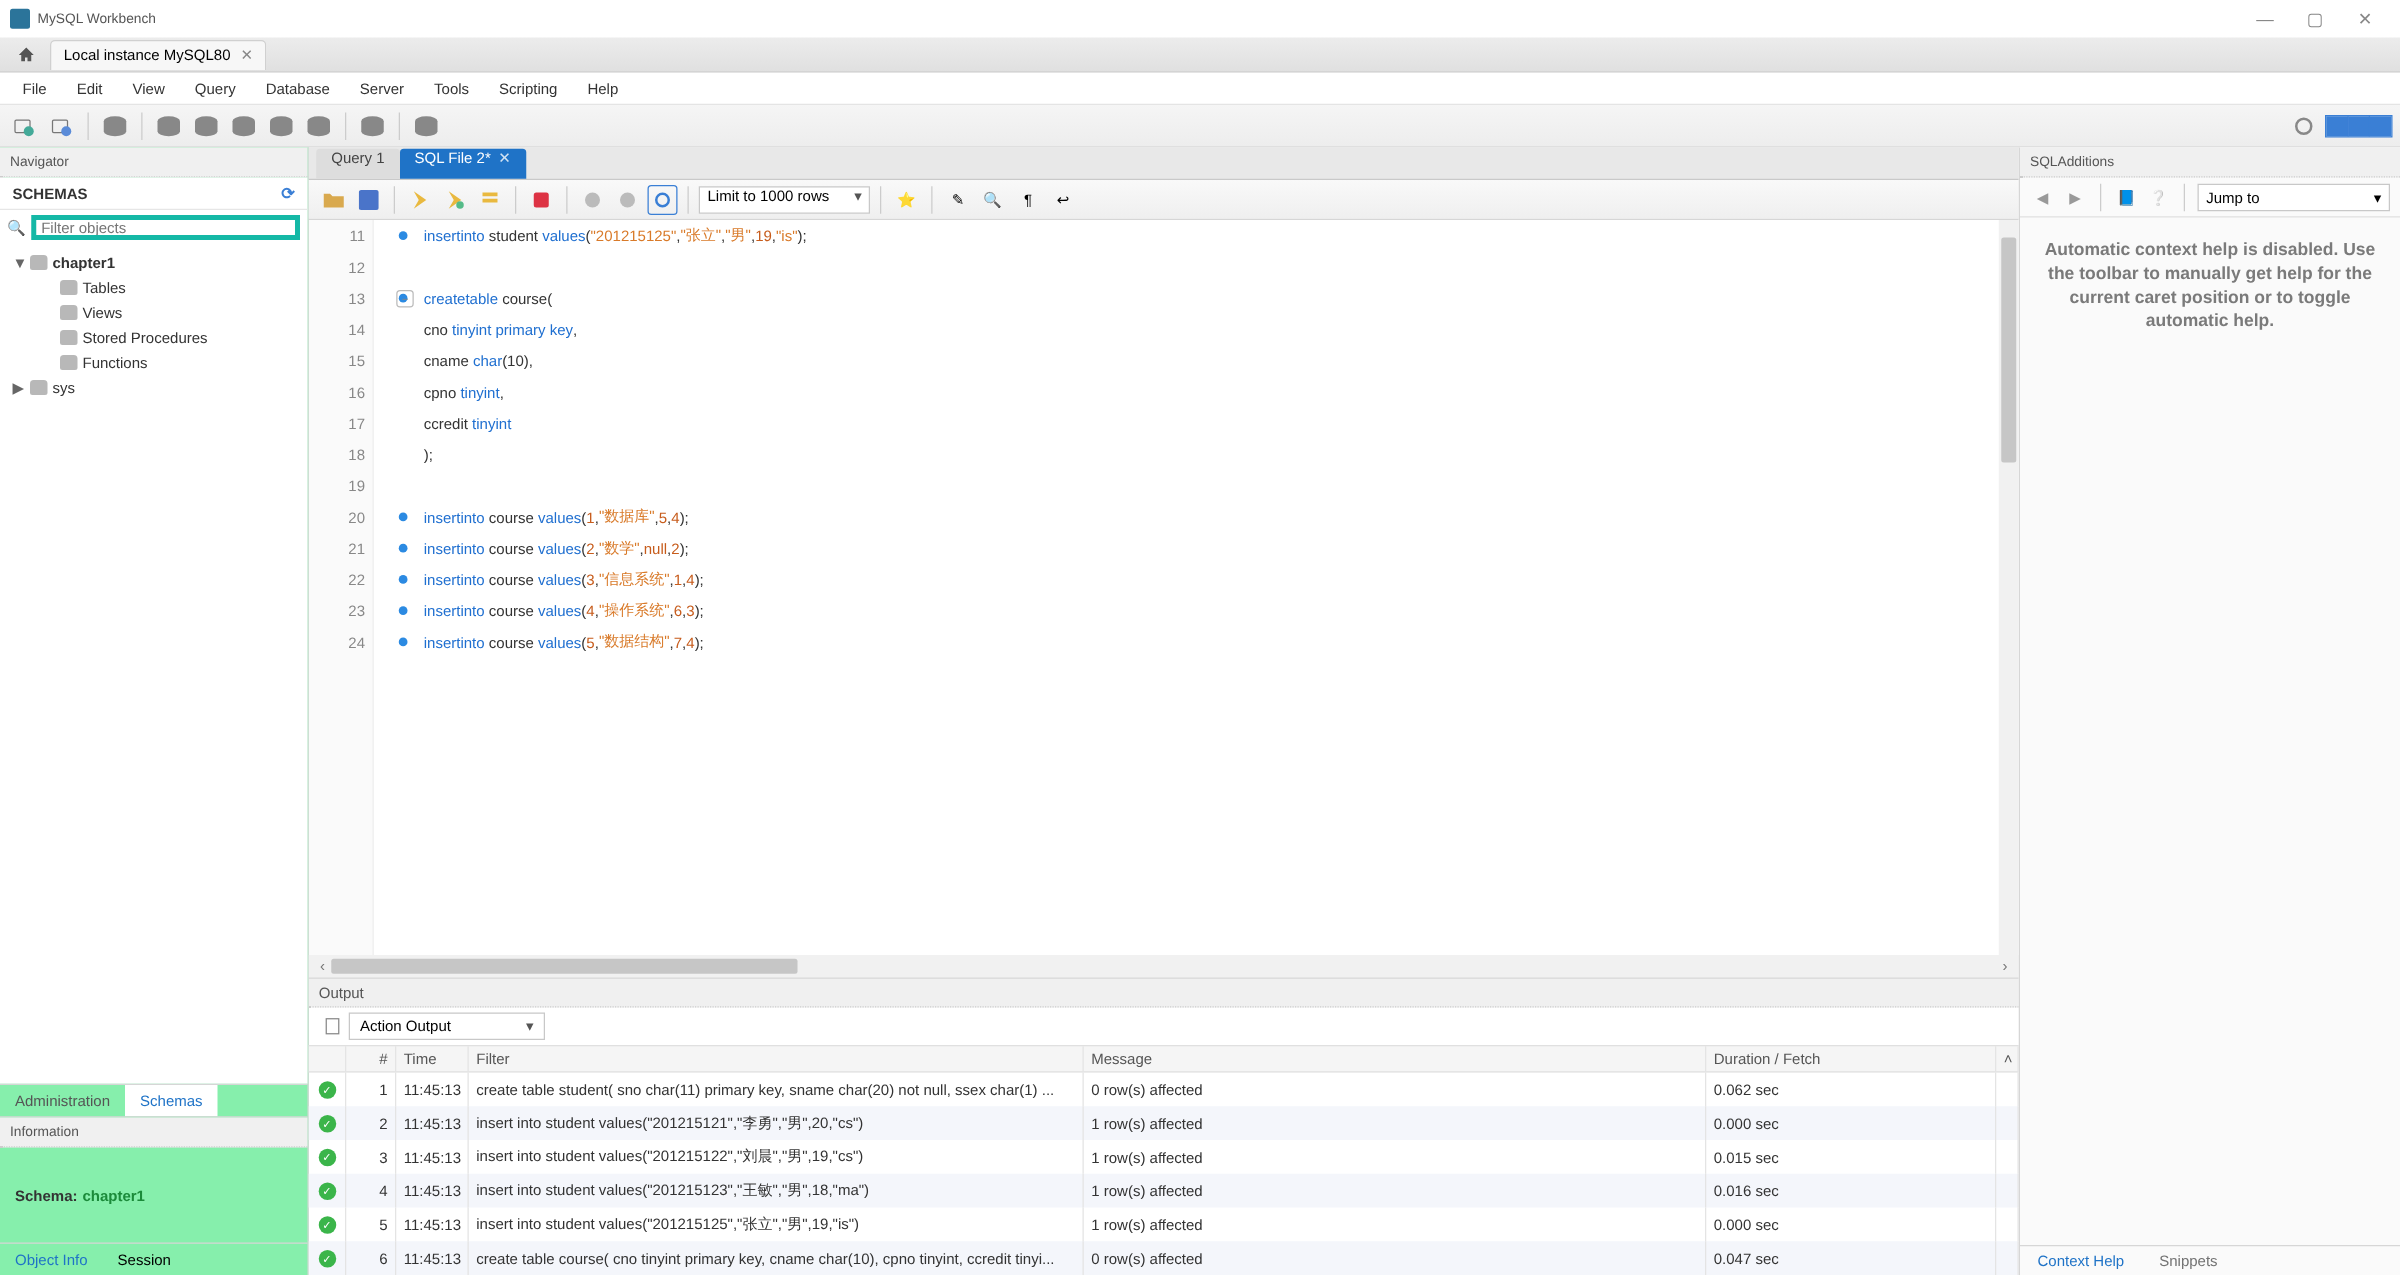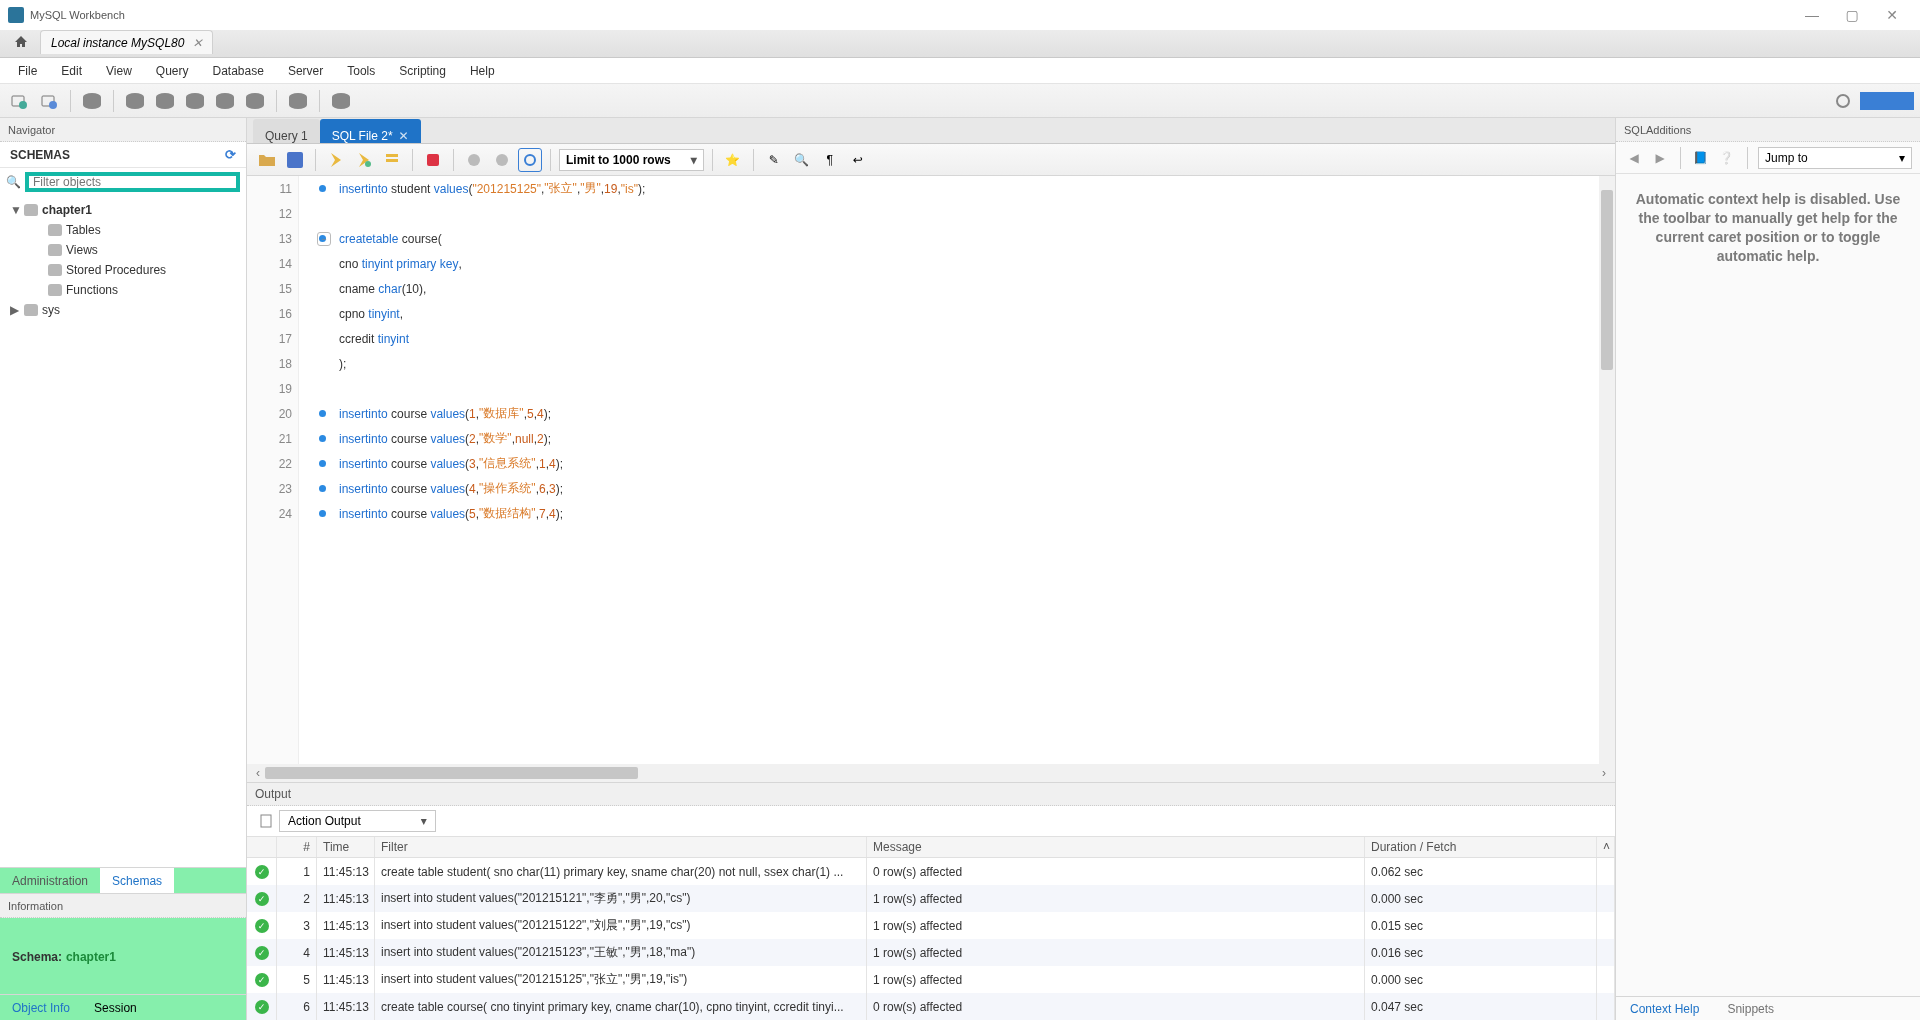--- a/index.html
+++ b/index.html
@@ -3,21 +3,21 @@
 <meta charset="utf-8">
 <style>
 * { margin: 0; padding: 0; box-sizing: border-box; font-family: "Segoe UI", Tahoma, sans-serif; font-size: 12px; }
 body { width: 1920px; height: 1020px; background: #fff; overflow: hidden; display: flex; flex-direction: column; }
 
 .titlebar { height: 30px; display: flex; align-items: center; padding: 0 8px; color: #555; }
 .titlebar .logo { width: 16px; height: 16px; background: #2b749a; margin-right: 6px; border-radius: 2px; }
 .titlebar .title { flex: 1; font-size: 11px; }
 .titlebar .winbtn { width: 40px; text-align: center; color: #888; font-size: 14px; }
 
-.tabstrip { height: 28px; background: linear-gradient(#ececec,#e0e0e0); display: flex; align-items: flex-start; padding-left: 6px; border-bottom: 1px solid #c9c9c9; font-style: italic; }
+.tabstrip { height: 28px; background: linear-gradient(#ececec,#e0e0e0); display: flex; align-items: center; padding-left: 6px; border-bottom: 1px solid #c9c9c9; }
 .home-icon { width: 30px; height: 24px; display:flex; align-items:center; justify-content:center; color:#444; font-size:16px; }
 .conn-tab { height: 24px; background: #f7f7f7; border:1px solid #d0d0d0; border-bottom:none; border-radius:4px 4px 0 0; padding:0 10px; display:flex; align-items:center; gap:8px; margin-left:4px; }
 .conn-tab .x { color:#888; }
 
 .menubar { height: 26px; display:flex; align-items:center; gap: 4px; padding: 0 8px; font-family: Consolas, monospace; font-size: 13px; color:#333; border-bottom: 1px solid #e4e4e4; }
 .menubar span { padding: 2px 10px; }
 
 .toolbar { height: 34px; background: linear-gradient(#f5f5f5,#ededed); border-bottom: 1px solid #d6d6d6; display: flex; align-items: center; padding: 0 6px; gap: 4px; }
 .toolbar .tbtn { width: 26px; height: 26px; display:flex; align-items:center; justify-content:center; color:#555; border-radius:3px; }
 .db-icon { width:18px; height:16px; position:relative; }
@@ -51,28 +51,28 @@
 .info-panel { border-top:1px solid #d6d6d6; }
 .schema-line { padding:30px 12px; font-size:14px; }
 .schema-line b { color:#333; } .schema-line .v { color:#1b8a3a; font-weight:bold; }
 .bottom-tabs { height:26px; display:flex; border-top:1px solid #d6d6d6; }
 .bottom-tabs div { padding:0 12px; display:flex; align-items:center; }
 .bottom-tabs .active { color:#1f73c7; }
 
 
 .center { flex:1; display:flex; flex-direction:column; min-width:0; }
 .editor-tabs { height:26px; background:#e8e8e8; display:flex; align-items:flex-end; padding-left:6px; border-bottom:1px solid #c9c9c9; }
-.etab { height:24px; padding:0 12px; display:flex; align-items:flex-end; gap:6px; border-radius:3px 3px 0 0; }
+.etab { height:24px; padding:0 12px; display:flex; align-items:flex-start; gap:6px; border-radius:3px 3px 0 0; }
 .etab.inactive { background:#ddd; color:#444; }
 .etab.active { background:#1f73c7; color:#fff; }
 .etab .x { opacity:.8; }
 
 .editor-tb { height:32px; background:linear-gradient(#f9f9f9,#efefef); border-bottom:1px solid #d6d6d6; display:flex; align-items:center; padding:0 8px; gap:4px; }
 .ebtn { width:24px; height:24px; display:flex; align-items:center; justify-content:center; border-radius:3px; }
-.limit-sel { height:22px; border:1px solid #c8c8c8; padding:0 6px; display:flex; align-items:center; gap:20px; font-size:12px; background:#fff;font-weight:bold; }
+.limit-sel { height:22px; border:1px solid #c8c8c8; padding:0 6px; display:flex; align-items:flex-start; gap:20px; font-size:12px; background:#fff; }
 .limit-sel::after { content:"▾"; color:#555; }
 
 .editor-body { flex:1; display:flex; overflow:hidden; position:relative; }
 .gutter { width:52px; background:#fafafa; border-right:1px solid #eee; font-family:Consolas,monospace; font-size:14px; color:#888; }
 .gline { height:25px; display:flex; align-items:center; justify-content:flex-end; padding-right:6px; position:relative; }
 .gline .dot { position:absolute; right:-28px; width:7px; height:7px; border-radius:50%; background:#2b8ae2; }
 .code { flex:1; font-family:Consolas,monospace; font-size:14px; color:#333; overflow:hidden; padding-left:40px; position:relative; }
 .cline { height:25px; display:flex; align-items:center; white-space:pre; }
 .kw { color:#1f6fd0; font-weight:normal; }
 .ty { color:#1f6fd0; }

